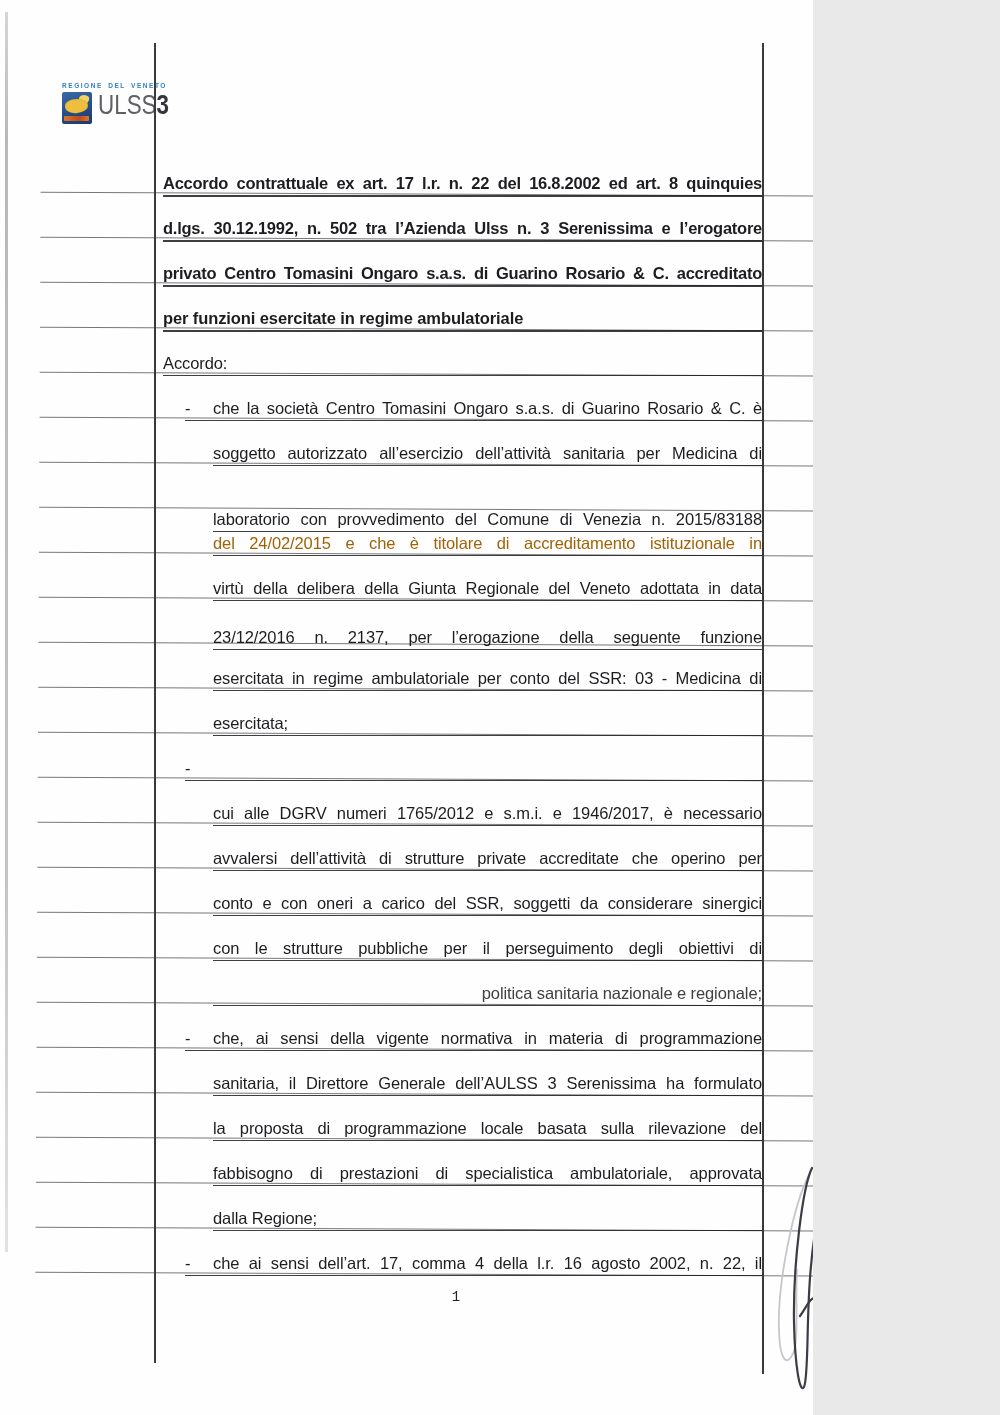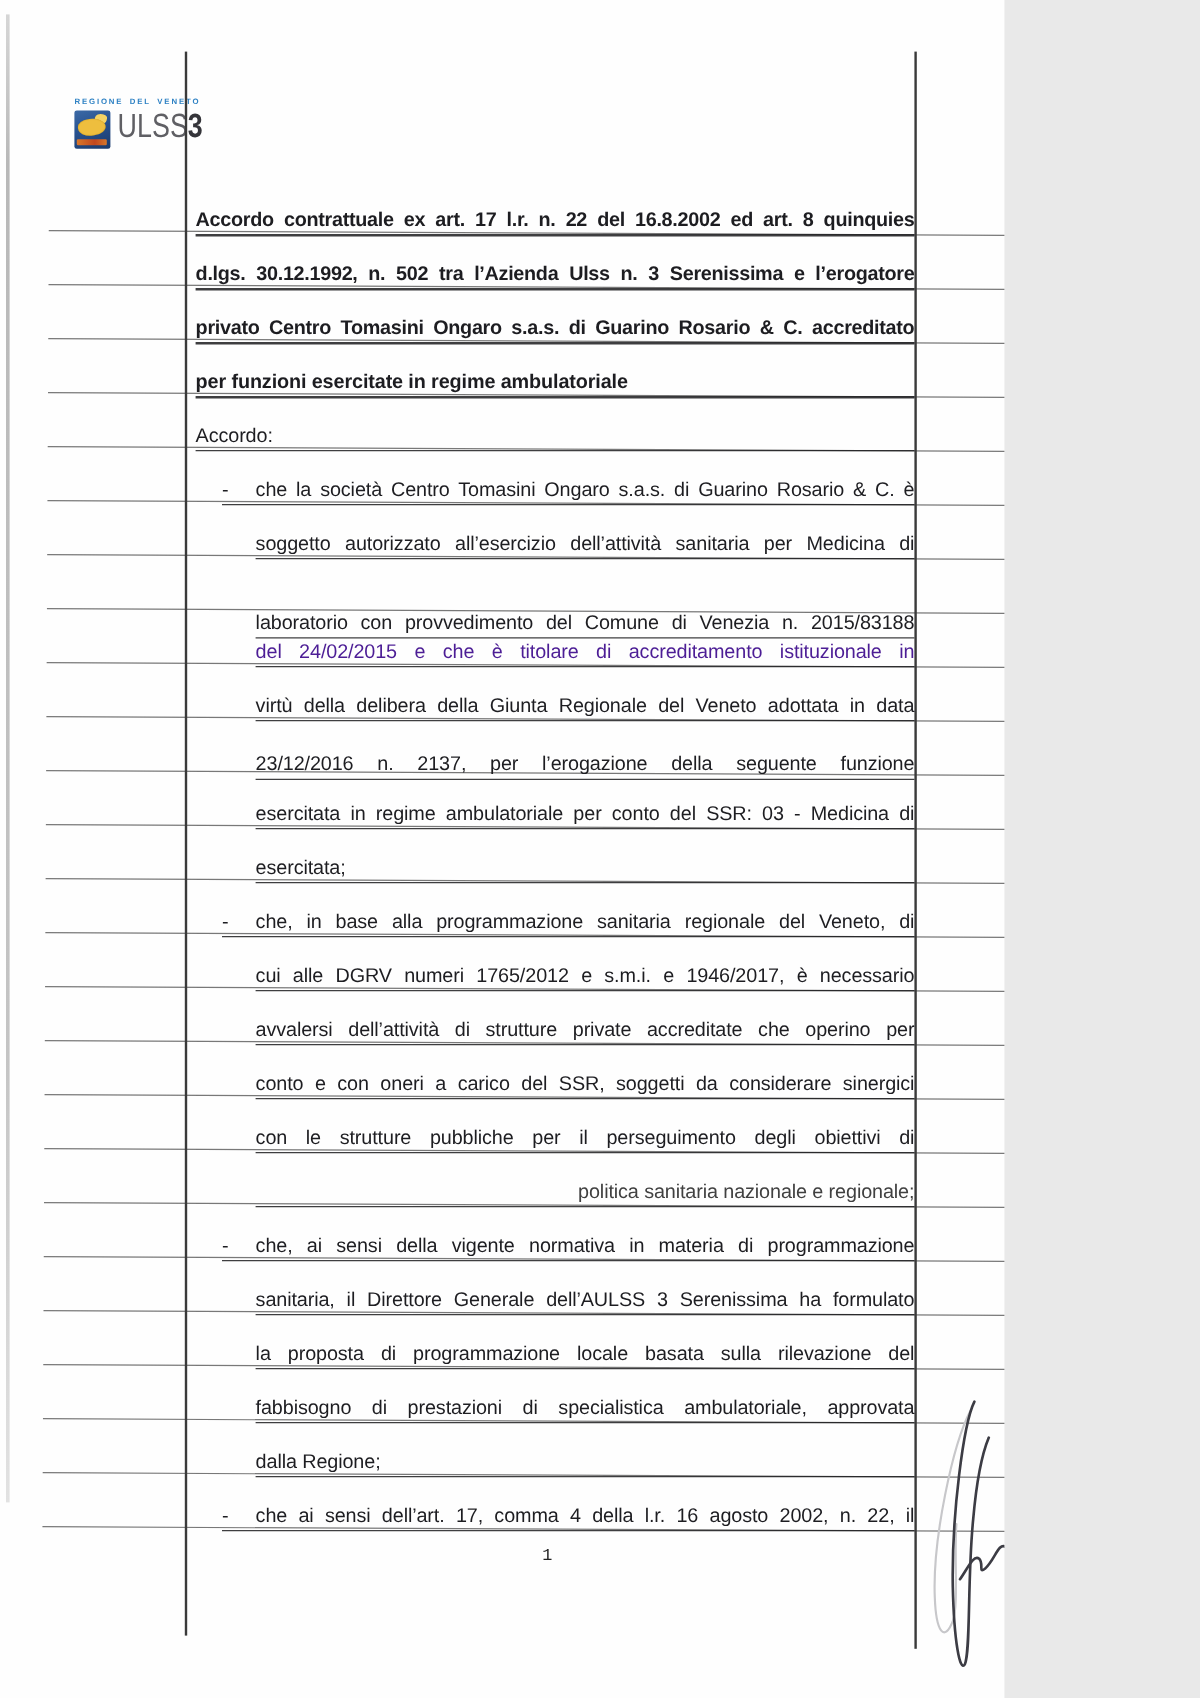--- a/index.html
+++ b/index.html
@@ -3,21 +3,20 @@
 <meta charset="utf-8">
 <style>
   html,body{margin:0;padding:0;background:#e9e9e9;}
   .page{
     position:relative;
     width:813px;height:1415px;
     background:#fefefe;
     overflow:hidden;
     font-family:"Liberation Sans",sans-serif;
     color:#1d1d21;
-    padding-left:24px;
   }
   
   .scan-edge{
     position:absolute;left:5px;top:12px;width:3px;height:1240px;
     background:linear-gradient(#d6d6d6,#b8b8b8 10%,#c4c4c4 70%,#e2e2e2);
   }
   
   .logo{position:absolute;left:62px;top:82px;width:180px;}
   .logo-region{
     font-size:6.5px;font-weight:bold;letter-spacing:1.55px;word-spacing:2px;
@@ -161,37 +160,36 @@
         <span class="dash">-</span>
         <div class="txt" style="color: rgb(29, 29, 33);">che la società Centro Tomasini Ongaro s.a.s. di Guarino Rosario &amp; C. è</div>
       </div>
       <div class="row cont" style="top: 431px;">
         <div class="txt" style="color: rgb(29, 29, 33);">soggetto autorizzato all’esercizio dell’attività sanitaria per Medicina di</div>
       </div>
       <div class="row cont" style="top: 497px;">
         <div class="txt" style="color: rgb(29, 29, 33);">laboratorio con provvedimento del Comune di Venezia n. 2015/83188</div>
       </div>
       <div class="row cont" style="top: 521px;">
-        <div class="txt" style="color: #4c1d95; margin-top: 24px;">del 24/02/2015 e che è titolare di accreditamento istituzionale in</div>
+        <div class="txt" style="color: #a16207; margin-top: 24px;">del 24/02/2015 e che è titolare di accreditamento istituzionale in</div>
       </div>
       <div class="row cont" style="top: 566px;">
         <div class="txt" style="color: rgb(29, 29, 33);">virtù della delibera della Giunta Regionale del Veneto adottata in data</div>
       </div>
       <div class="row cont" style="top: 615px;">
         <div class="txt" style="color: rgb(29, 29, 33);">23/12/2016 n. 2137, per l’erogazione della seguente funzione</div>
       </div>
       <div class="row cont" style="top: 656px;">
         <div class="txt" style="color: rgb(29, 29, 33);">esercitata in regime ambulatoriale per conto del SSR: 03 - Medicina di</div>
       </div>
       <div class="row cont-short" style="top: 701px;">
         <div class="txt" style="color: rgb(29, 29, 33);">esercitata;</div>
       </div>
       <div class="row bullet" style="top: 746px;">
         <span class="dash">-</span>
-        <div class="txt" style="color: rgb(29, 29, 33);">che, in base alla programmazione sanitaria regionale del Veneto, di</div>
       </div>
       <div class="row cont" style="top: 791px;">
         <div class="txt" style="color: rgb(29, 29, 33);">cui alle DGRV numeri 1765/2012 e s.m.i. e 1946/2017, è necessario</div>
       </div>
       <div class="row cont" style="top: 836px;">
         <div class="txt" style="color: rgb(29, 29, 33);">avvalersi dell’attività di strutture private accreditate che operino per</div>
       </div>
       <div class="row cont" style="top: 881px;">
         <div class="txt" style="color: rgb(29, 29, 33);">conto e con oneri a carico del SSR, soggetti da considerare sinergici</div>
       </div>

